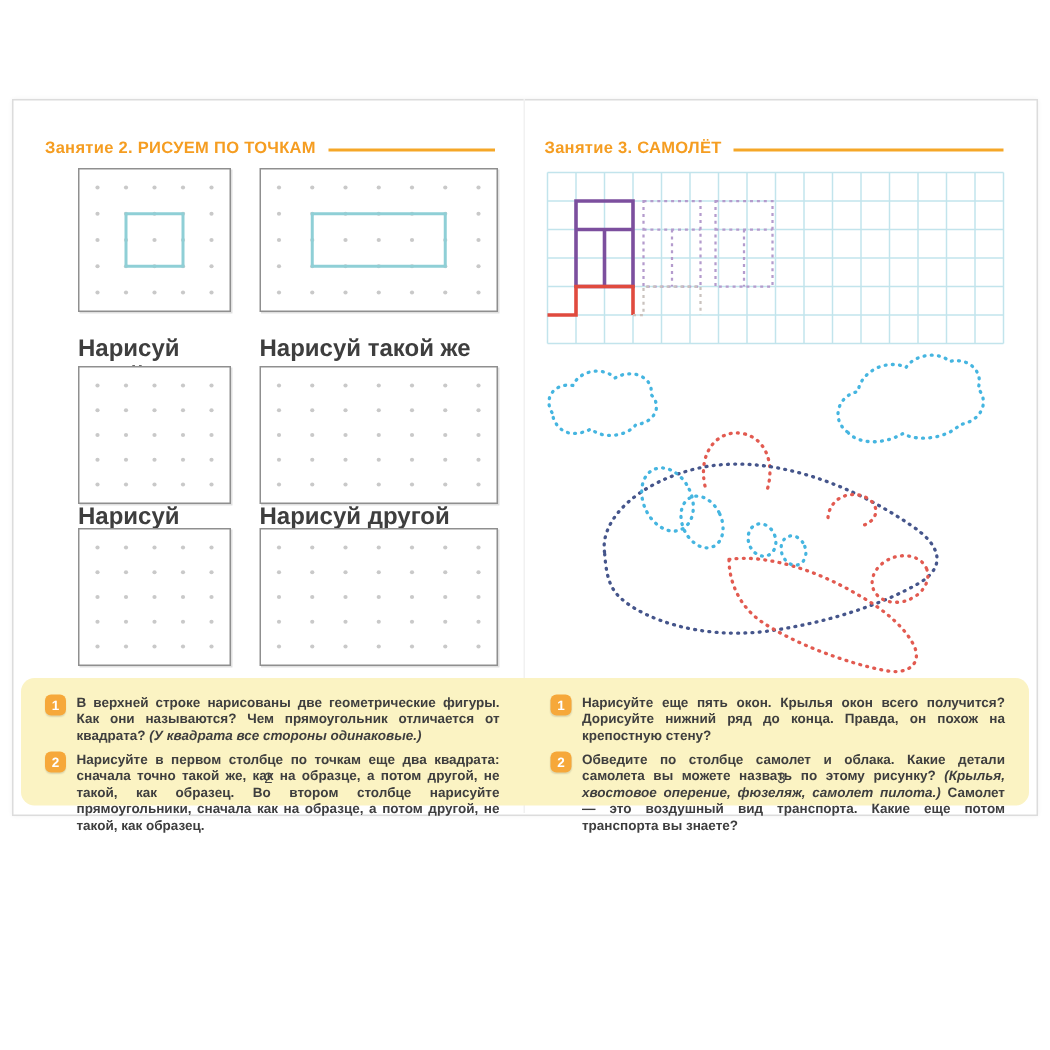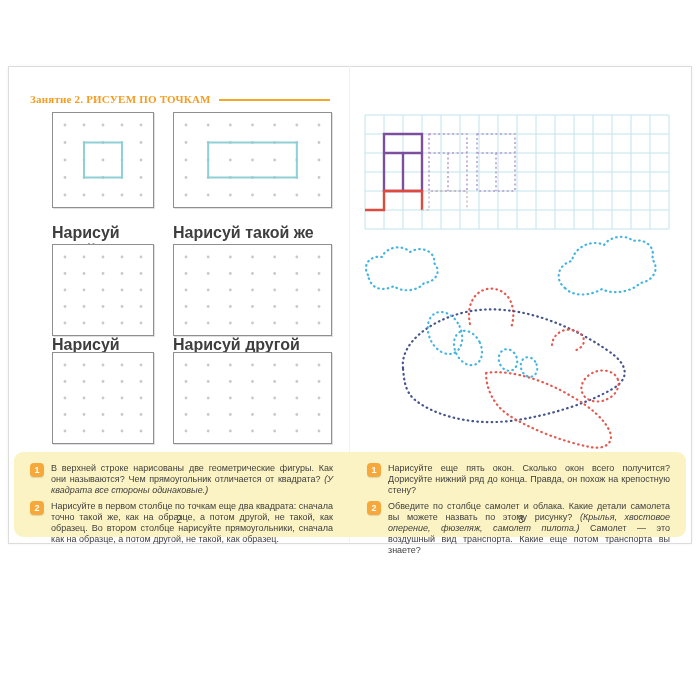--- a/index.html
+++ b/index.html
@@ -3,42 +3,42 @@
 <meta charset="utf-8">
 <style>
   html,body{margin:0;padding:0;background:#fff;}
   .canvas{position:relative;width:700px;height:700px;background:#fff;overflow:hidden;
           font-family:"Liberation Sans",sans-serif;}
   .spread{position:absolute;left:8px;top:66px;width:682px;height:476px;background:#fff;
           border:1px solid #dcdcdc;box-shadow:0 0 3px rgba(0,0,0,0.06);}
   .spine{position:absolute;left:349px;top:66px;width:1px;height:476px;background:#f1f1f1;}
 
   .page-header{position:absolute;display:flex;align-items:center;height:14px;}
-  .page-header .ht{font-size:11px;font-weight:bold;color:#F59D21;white-space:nowrap;letter-spacing:0.2px;font-family:Liberation Serif, serif;}
+  .page-header .ht{font-size:11px;font-weight:bold;color:#F59D21;white-space:nowrap;letter-spacing:0.2px;}
   .page-header .rule{flex:1;height:0;border-top:2px solid #F5A728;margin-left:8px;margin-top:2px;}
   .hdr-left{left:30px;top:92px;width:300px;}
   .hdr-right{left:363px;top:92px;width:306px;}
 
   .dotbox{position:absolute;background:#fff;border:1px solid #8f8f8f;
           box-shadow:1px 1px 0 rgba(0,0,0,0.12);}
   .dotbox svg{display:block;}
 
   .boxlabel{position:absolute;font-size:16px;font-weight:bold;color:#3e3e3e;}
 
   .scene{position:absolute;left:360px;top:110px;width:330px;height:360px;}
 
   .task-band{position:absolute;left:14px;top:452px;width:672px;height:85px;
              background:#FBF3C3;border-radius:9px;display:flex;box-sizing:border-box;
              padding:11px 14px 0 16px;gap:34px;}
   .task-col{width:303px;}
   .task-item{display:flex;gap:7px;margin-bottom:5px;}
   .badge{width:14px;height:14px;border-radius:4px;background:#F6A83A;color:#fff;
          font-size:9px;font-weight:bold;line-height:14px;text-align:center;flex-shrink:0;
          box-shadow:0 1px 1px rgba(0,0,0,0.12);}
-  .task-text{font-size:9px;line-height:11px;color:#3e3e3e;text-align:justify;}
+  .task-text{font-size:9px;line-height:11px;color:#3e3e3e;text-align:justify;font-weight:bold;}
   .task-text .it{font-style:italic;}
 
   .pagenum{position:absolute;top:514px;font-size:10px;color:#444;width:330px;text-align:center;}
   .pagenum-left{left:14px;}
   .pagenum-right{left:356px;}
 </style>
 </head>
 <body>
 
 <div class="canvas">
@@ -258,20 +258,24 @@
         <circle cx="12" cy="78" r="1.4" fill="#C9C9C9"></circle>
         <circle cx="34.16666666666667" cy="78" r="1.4" fill="#C9C9C9"></circle>
         <circle cx="56.333333333333336" cy="78" r="1.4" fill="#C9C9C9"></circle>
         <circle cx="78.5" cy="78" r="1.4" fill="#C9C9C9"></circle>
         <circle cx="100.66666666666667" cy="78" r="1.4" fill="#C9C9C9"></circle>
         <circle cx="122.83333333333334" cy="78" r="1.4" fill="#C9C9C9"></circle>
         <circle cx="145" cy="78" r="1.4" fill="#C9C9C9"></circle>
       </svg>
     </div>
 
+  <div class="page-header hdr-right">
+    <span class="ht">Занятие 3. САМОЛЁТ</span>
+    <span class="rule"></span>
+  </div>
 
   <svg id="scene" class="scene" viewBox="0 0 330 360">
       <line x1="5" x2="5" y1="5" y2="119" stroke="#C2E4EC" stroke-width="1"></line>
       <line x1="24" x2="24" y1="5" y2="119" stroke="#C2E4EC" stroke-width="1"></line>
       <line x1="43" x2="43" y1="5" y2="119" stroke="#C2E4EC" stroke-width="1"></line>
       <line x1="62" x2="62" y1="5" y2="119" stroke="#C2E4EC" stroke-width="1"></line>
       <line x1="81" x2="81" y1="5" y2="119" stroke="#C2E4EC" stroke-width="1"></line>
       <line x1="100" x2="100" y1="5" y2="119" stroke="#C2E4EC" stroke-width="1"></line>
       <line x1="119" x2="119" y1="5" y2="119" stroke="#C2E4EC" stroke-width="1"></line>
       <line x1="138" x2="138" y1="5" y2="119" stroke="#C2E4EC" stroke-width="1"></line>
@@ -318,21 +322,21 @@
         <span class="task-text"><span>В верхней строке нарисованы две геометрические фигуры. Как они называются? Чем прямоугольник отличается от квадрата? </span><span class="it">(У квадрата все стороны одинаковые.)</span><span></span></span>
       </div>
       <div class="task-item">
         <span class="badge">2</span>
         <span class="task-text"><span>Нарисуйте в первом столбце по точкам еще два квадрата: сначала точно такой же, как на образце, а потом другой, не такой, как образец. Во втором столбце нарисуйте прямоугольники, сначала как на образце, а потом другой, не такой, как образец.</span><span class="it"></span><span></span></span>
       </div>
     </div>
     <div class="task-col">
       <div class="task-item">
         <span class="badge">1</span>
-        <span class="task-text"><span>Нарисуйте еще пять окон. Сколько окон всего получится? Дорисуйте нижний ряд до конца. Правда, он похож на крепостную стену?</span><span class="it"></span><span></span></span>
+        <span class="task-text"><span>Нарисуйте еще пять окон. Крылья окон всего получится? Дорисуйте нижний ряд до конца. Правда, он похож на крепостную стену?</span><span class="it"></span><span></span></span>
       </div>
       <div class="task-item">
         <span class="badge">2</span>
         <span class="task-text"><span>Обведите по столбце самолет и облака. Какие детали самолета вы можете назвать по этому рисунку? </span><span class="it">(Крылья, хвостовое оперение, фюзеляж, самолет пилота.)</span><span> Самолет — это воздушный вид транспорта. Какие еще потом транспорта вы знаете?</span></span>
       </div>
     </div>
   </div>
 
   <div class="pagenum pagenum-left">2</div>
   <div class="pagenum pagenum-right">3</div>

